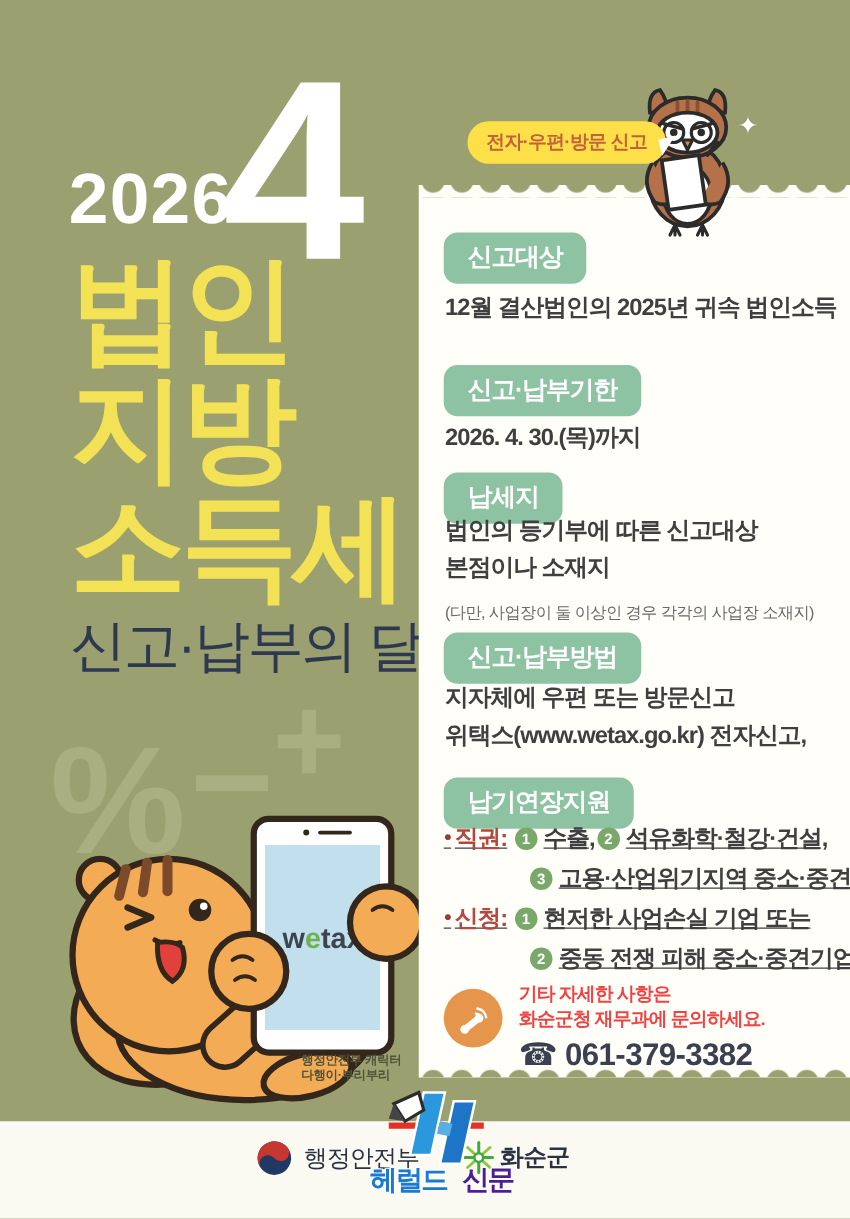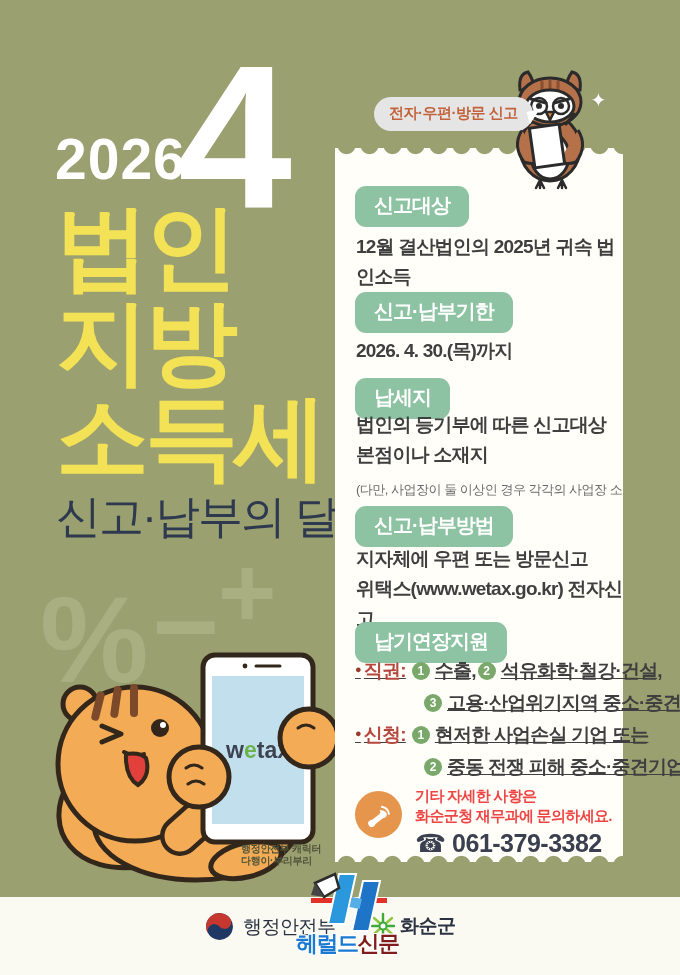--- a/index.html
+++ b/index.html
@@ -11,26 +11,26 @@
   
   .year{position:absolute;left:55px;top:126px;font-size:57px;font-weight:700;color:#ffffff;letter-spacing:1px;}
   .month{position:absolute;left:178px;top:34px;font-size:205px;font-weight:700;color:#ffffff;line-height:1;}
   .title{position:absolute;left:56px;top:200px;font-size:93px;font-weight:700;color:#f3e156;line-height:95px;letter-spacing:-4px;}
   .subtitle{position:absolute;left:56px;top:487px;font-size:45px;font-weight:400;color:#2e3950;letter-spacing:-2px;}
   .deco{position:absolute;color:#a9af80;font-weight:700;}
   .deco-percent{left:40px;top:570px;font-size:122px;}
   .deco-minus{left:152px;top:560px;font-size:115px;}
   .deco-plus{left:218px;top:535px;font-size:100px;}
   
-  .bubble{position:absolute;left:374px;top:97px;background:#e5e5e5;border-radius:17px;
+  .bubble{position:absolute;left:374px;top:97px;background:#fde047;border-radius:17px;
     padding:7px 15px 8px;font-size:15px;font-weight:700;color:#c2633c;letter-spacing:-0.5px;z-index:6;}
   .bubble-tail{position:absolute;right:-9px;top:13px;width:0;height:0;
     border-top:13px solid #ffffff;border-right:14px solid transparent;transform:rotate(-14deg);}
   
-  .stamp{position:absolute;left:335px;top:148px;width:288px;height:714px;background:#fffef8;z-index:3;}
+  .stamp{position:absolute;left:335px;top:148px;width:345px;height:714px;background:#fffef8;z-index:3;}
   .scallop-top{position:absolute;top:0;left:0;right:0;height:10px;
     background-image:radial-gradient(circle at 11.5px -3px,#9aa070 8.6px,rgba(154,160,112,0) 9.6px);
     background-size:23px 10px;background-repeat:repeat-x;}
   .scallop-bottom{position:absolute;bottom:0;left:0;right:0;height:10px;
     background-image:radial-gradient(circle at 11.5px 13px,#9aa070 8.6px,rgba(154,160,112,0) 9.6px);
     background-size:23px 10px;background-repeat:repeat-x;}
   .badge{position:absolute;left:20px;background:#8dc2a2;color:#ffffff;font-weight:700;
     font-size:20px;letter-spacing:-1px;padding:6px 19px 8px;border-radius:11px;}
   .body{position:absolute;left:21px;font-size:19px;font-weight:700;color:#3f3f3f;
     line-height:30px;letter-spacing:-0.8px;}
@@ -58,21 +58,21 @@
     color:#50543a;line-height:12px;letter-spacing:-0.3px;z-index:2;}
   
   .footer-band{position:absolute;left:0;bottom:0;width:680px;height:78px;background:#fafaf2;z-index:4;}
   .mois{position:absolute;left:203px;top:910px;display:flex;align-items:center;z-index:5;}
   .mois-label{font-size:19px;font-weight:400;color:#2a3242;letter-spacing:-0.5px;margin-left:7px;}
   .herald-mark{position:absolute;left:305px;top:871px;z-index:6;}
   .herald-text{position:absolute;left:296px;top:929px;font-size:22px;font-weight:700;
     letter-spacing:-1.5px;z-index:7;
     text-shadow:-1px -1px 0 #fff,1px -1px 0 #fff,-1px 1px 0 #fff,1px 1px 0 #fff;}
   .herald-blue{color:#1a7ad2;}
-  .herald-dark{color:#7f1d1d;}
+  .herald-dark{color:#4c1d95;margin-left:12px;}
   .county{position:absolute;left:368px;top:910px;display:flex;align-items:center;z-index:5;}
   .county-label{font-size:19px;font-weight:700;color:#2a3242;letter-spacing:-0.5px;margin-left:2px;}
 </style>
 </head>
 <body>
 
 <div class="poster">
 
   <div class="year">2026</div>
   <div class="month">4</div>

